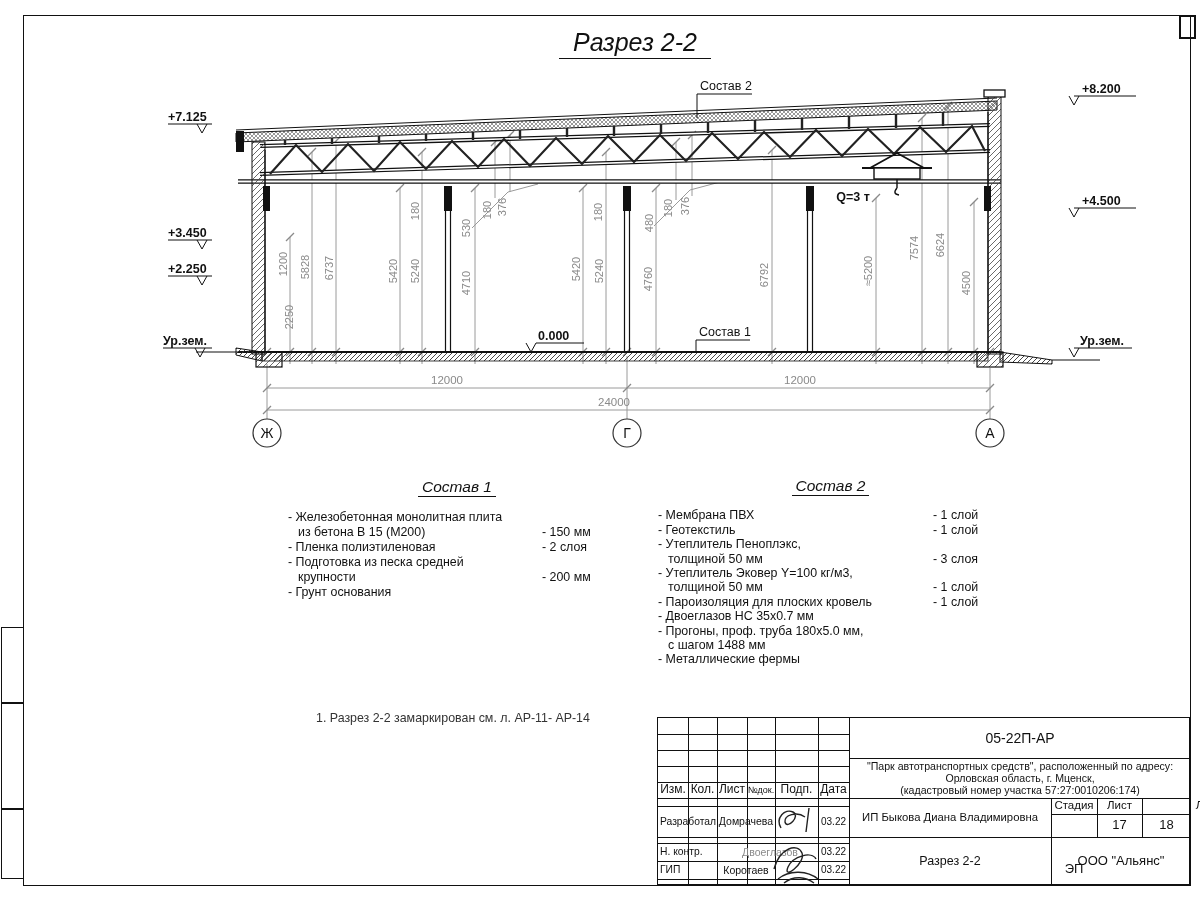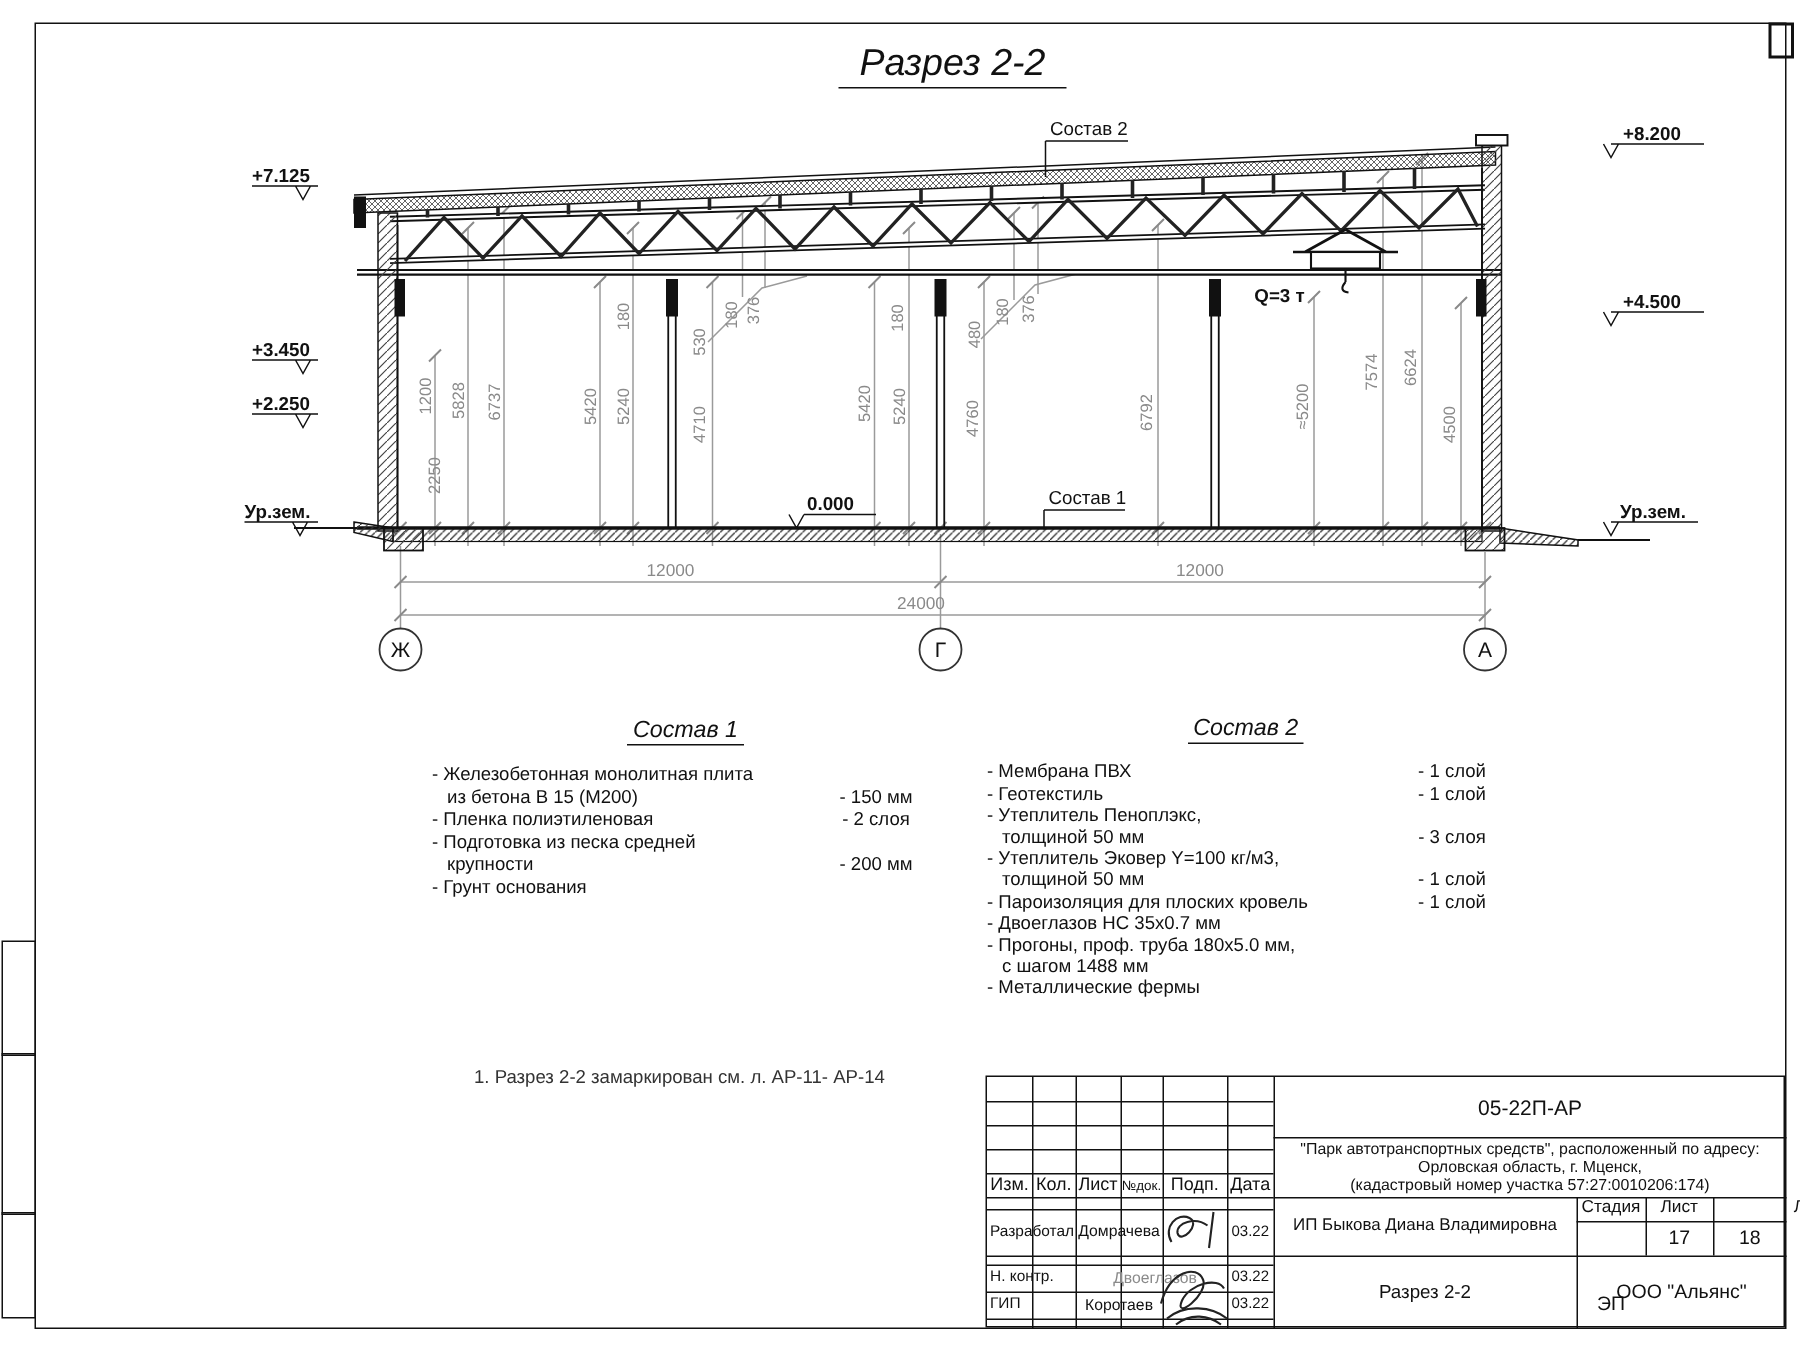--- a/index.html
+++ b/index.html
@@ -9,21 +9,21 @@
   .frame{border:1.6px solid #111;}
   .vline{position:absolute;width:0;border-left:1.2px solid #111;}
   .hline{position:absolute;height:0;border-top:1.2px solid #111;}
   .tb-label{position:absolute;display:flex;align-items:center;justify-content:center;text-align:center;line-height:1.15;}
   .title{font-style:italic;font-size:25px;border-bottom:1.6px solid #111;padding:0 14px 2px 14px;}
   .list{font-size:12.4px;line-height:15px;color:#111;}
   .list .hd{display:block;text-align:center;margin-bottom:14px;}
   .list .hd span{font-style:italic;font-size:15.5px;border-bottom:1.2px solid #111;padding:0 4px 1px 4px;}
   .row{display:flex;gap:37px;}
   .row .n{flex:1;}
-  .row .v{width:84px;text-align:center;}
+  .row .v{width:84px;text-align:left;}
   .ind .n{padding-left:10px;}
   .s2 .v{width:70px;}
   .s2{line-height:14.4px;}
   svg text{font-family:"Liberation Sans",sans-serif;}
   .dimtxt{font-size:11px;fill:#8a8a8a;}
   .hdimtxt{font-size:11.5px;fill:#8a8a8a;}
   .elev{font-size:12.5px;font-weight:600;fill:#111;}
   .lbl{font-size:12.5px;fill:#111;}
   .axl{font-size:14px;fill:#111;}
   .note{font-size:12.4px;color:#333;}

